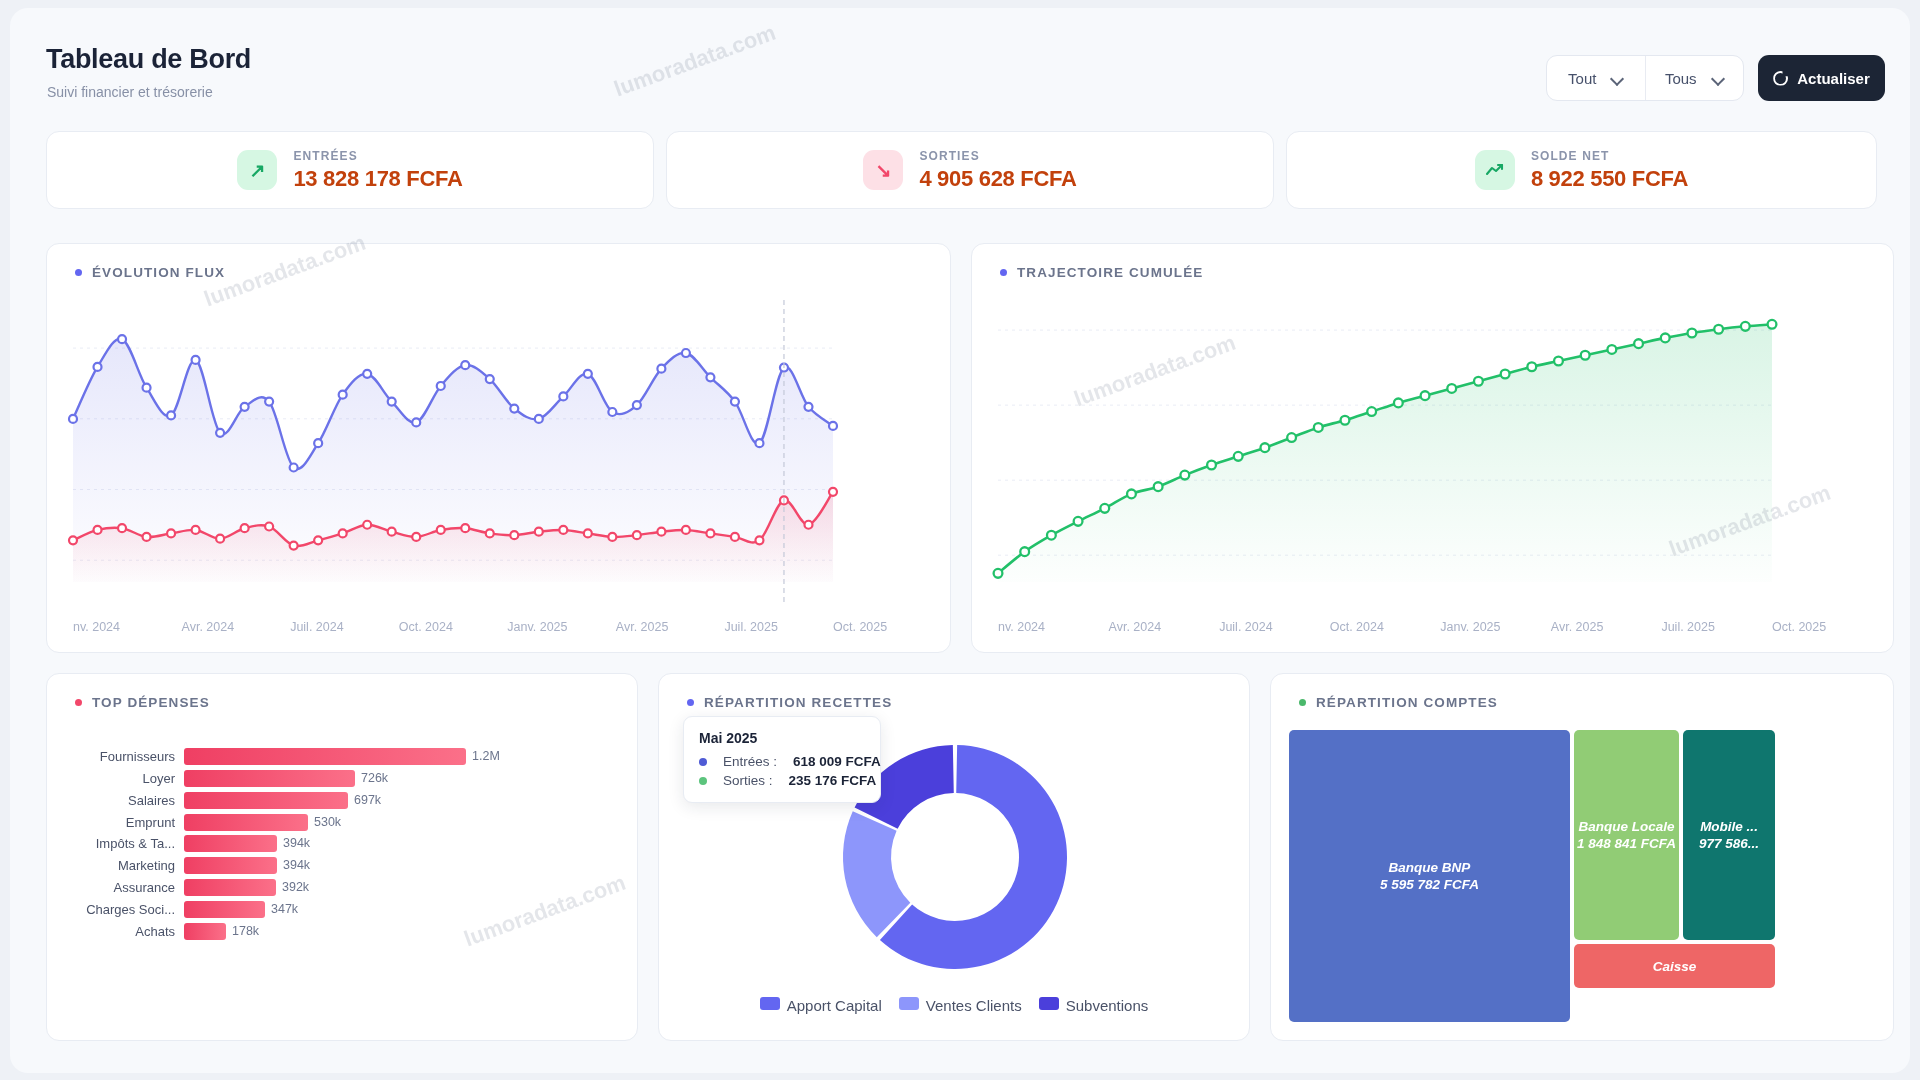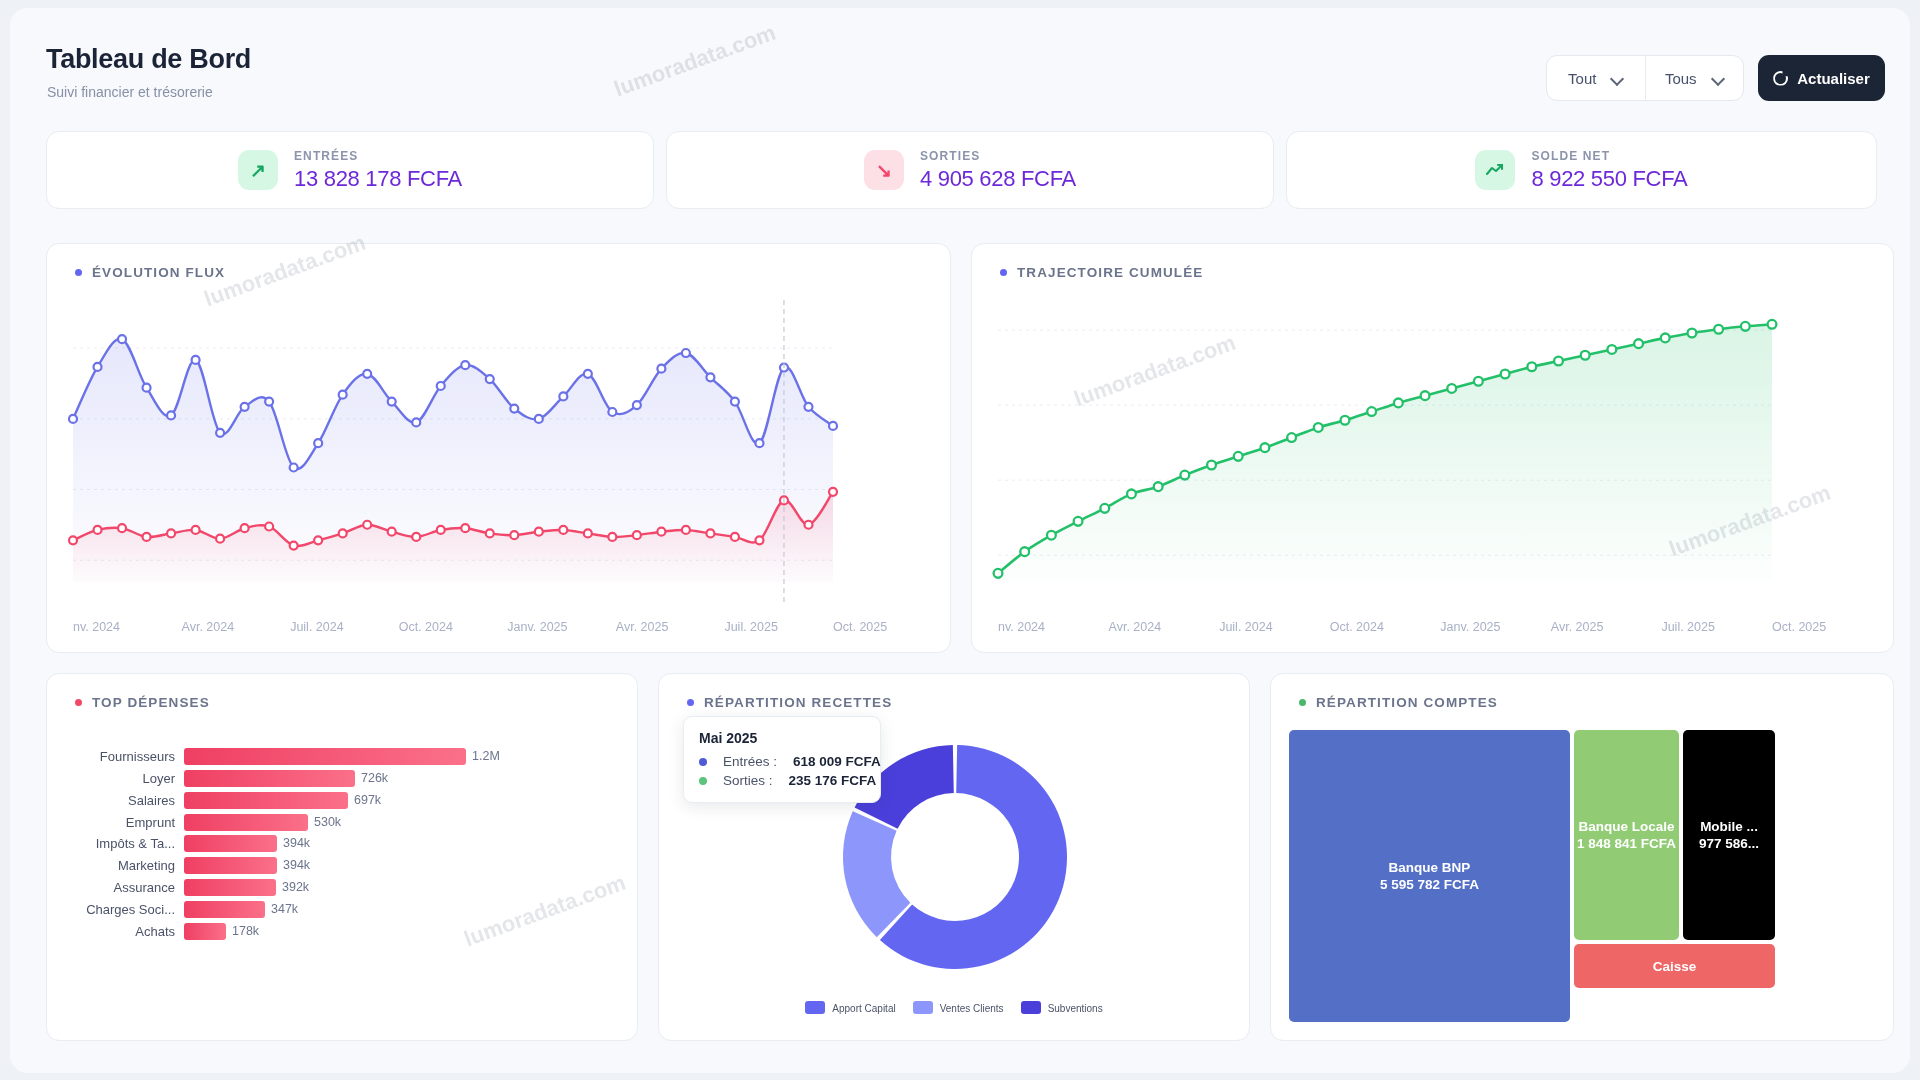--- a/index.html
+++ b/index.html
@@ -75,21 +75,21 @@
     width: 40px; height: 40px; border-radius: 11px;
     display: flex; align-items: center; justify-content: center;
     font-size: 19px; font-weight: bold;
   }
   .kpi-icon.up   { background: #d6f7e3; color: #17a864; }
   .kpi-icon.down { background: #fde0e6; color: #f2476a; }
   .kpi-text { display: flex; flex-direction: column; gap: 3px; }
   .kpi-label {
     font-size: 12px; font-weight: bold; letter-spacing: 1.1px; color: #8b94ab;
   }
-  .kpi-value { font-size: 22px; font-weight: normal; color: #6d28d9; letter-spacing: -0.3px; }
+  .kpi-value { font-size: 22px; font-weight: bold; color: #c2410c; letter-spacing: -0.3px; }
 
   
   .panel {
     position: absolute;
     background: #ffffff; border: 1px solid #e8ecf3; border-radius: 13px;
   }
   #panel-flux { left: 36px;   top: 235px; width: 905px; height: 410px; }
   #panel-traj { left: 961px;  top: 235px; width: 923px; height: 410px; }
   #panel-dep  { left: 36px;   top: 665px; width: 592px; height: 368px; }
   #panel-rec  { left: 648px;  top: 665px; width: 592px; height: 368px; }
@@ -140,29 +140,29 @@
   }
   .bar-value {
     position: absolute; top: 1px; font-size: 12.5px; color: #6b748c; white-space: nowrap;
   }
 
   
   .legend {
     position: absolute; bottom: 26px; left: 0; width: 100%;
     display: flex; align-items: center; justify-content: center; gap: 17px;
   }
-  .legend-item { display: flex; align-items: flex-end; gap: 7px; font-size: 10px; color: #4a5268; }
+  .legend-item { display: flex; align-items: flex-start; gap: 7px; font-size: 15px; color: #4a5268; }
   .legend-swatch { width: 20px; height: 13px; border-radius: 3px; }
 
   
   .treemap { position: absolute; left: 18px; top: 56px; width: 588px; height: 292px; }
   .tile {
     position: absolute; border-radius: 5px;
     display: flex; flex-direction: column; align-items: center; justify-content: center;
-    color: #ffffff; text-align: center; overflow: hidden; padding: 18px;
+    color: #ffffff; text-align: center; overflow: hidden; padding: 18px; font-style: italic;
   }
   .tile-name { font-size: 13.5px; font-weight: bold; white-space: nowrap; }
   .tile-val  { font-size: 13.5px; font-weight: bold; white-space: nowrap; margin-top: 2px; }
 
   
   .wm {
     position: absolute; color: rgba(120,130,150,0.20);
     font-size: 22px; font-weight: bold; white-space: nowrap;
     transform: rotate(-20deg); pointer-events: none; user-select: none; z-index: 9;
   }
@@ -509,21 +509,21 @@
     </div>
     <div class="treemap" id="treemap-cpt">
         <div class="tile" style="left: 0px; top: 0px; width: 281px; height: 292px; background: rgb(84, 112, 198);">
           <div class="tile-name">Banque BNP</div>
           <div class="tile-val">5 595 782 FCFA</div>
         </div>
         <div class="tile" style="left: 285px; top: 0px; width: 105px; height: 210px; background: rgb(145, 204, 117);">
           <div class="tile-name">Banque Locale</div>
           <div class="tile-val">1 848 841 FCFA</div>
         </div>
-        <div class="tile" style="left: 394px; top: 0px; width: 92px; height: 210px; background: #000000;">
+        <div class="tile" style="left: 394px; top: 0px; width: 92px; height: 210px; background: #0f766e;">
           <div class="tile-name">Mobile ...</div>
           <div class="tile-val">977 586...</div>
         </div>
         <div class="tile" style="left: 285px; top: 214px; width: 201px; height: 44px; background: rgb(238, 102, 102);">
           <div class="tile-name">Caisse</div>
         </div>
       </div>
   </div>
 
   <div id="watermark-layer">

